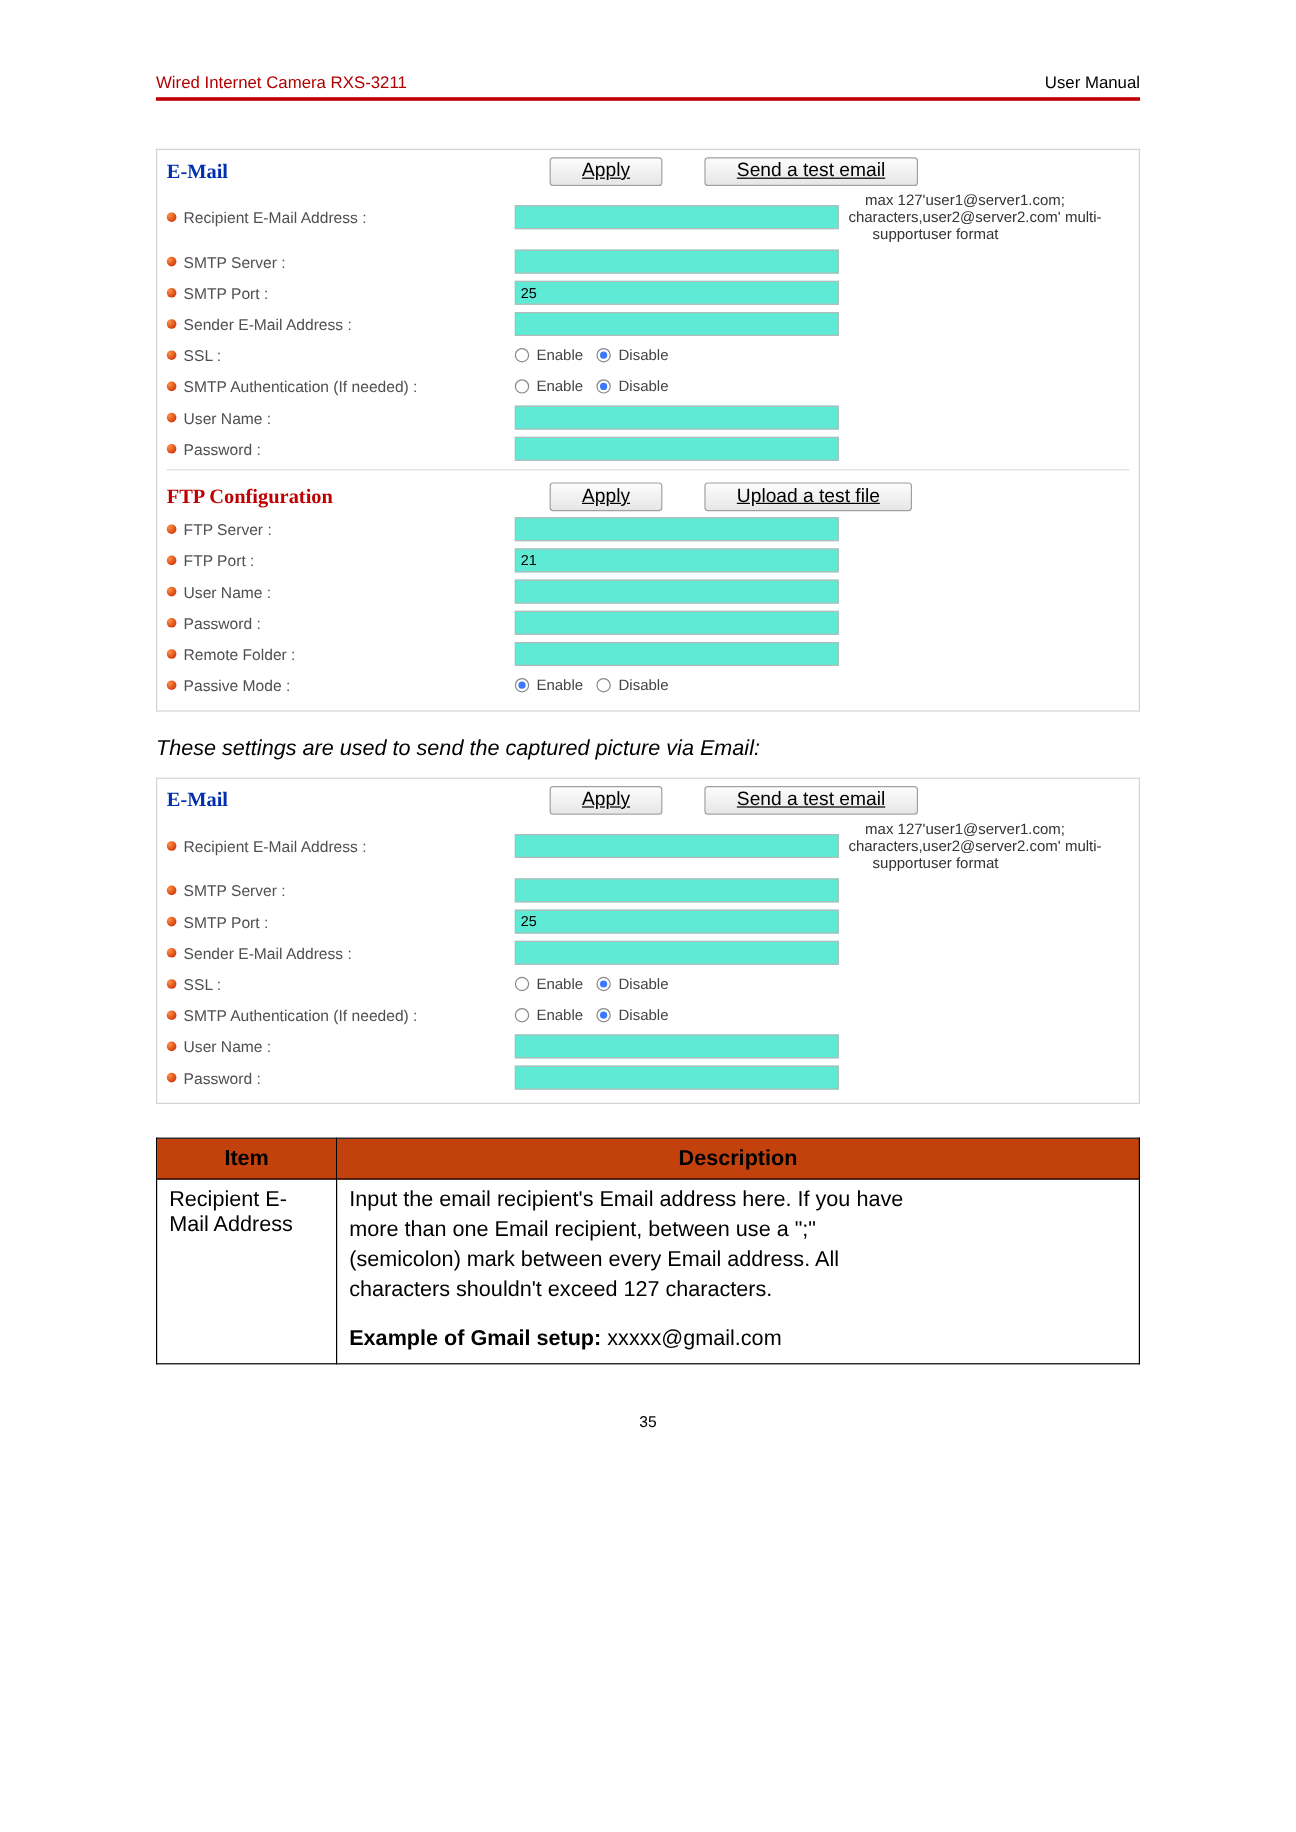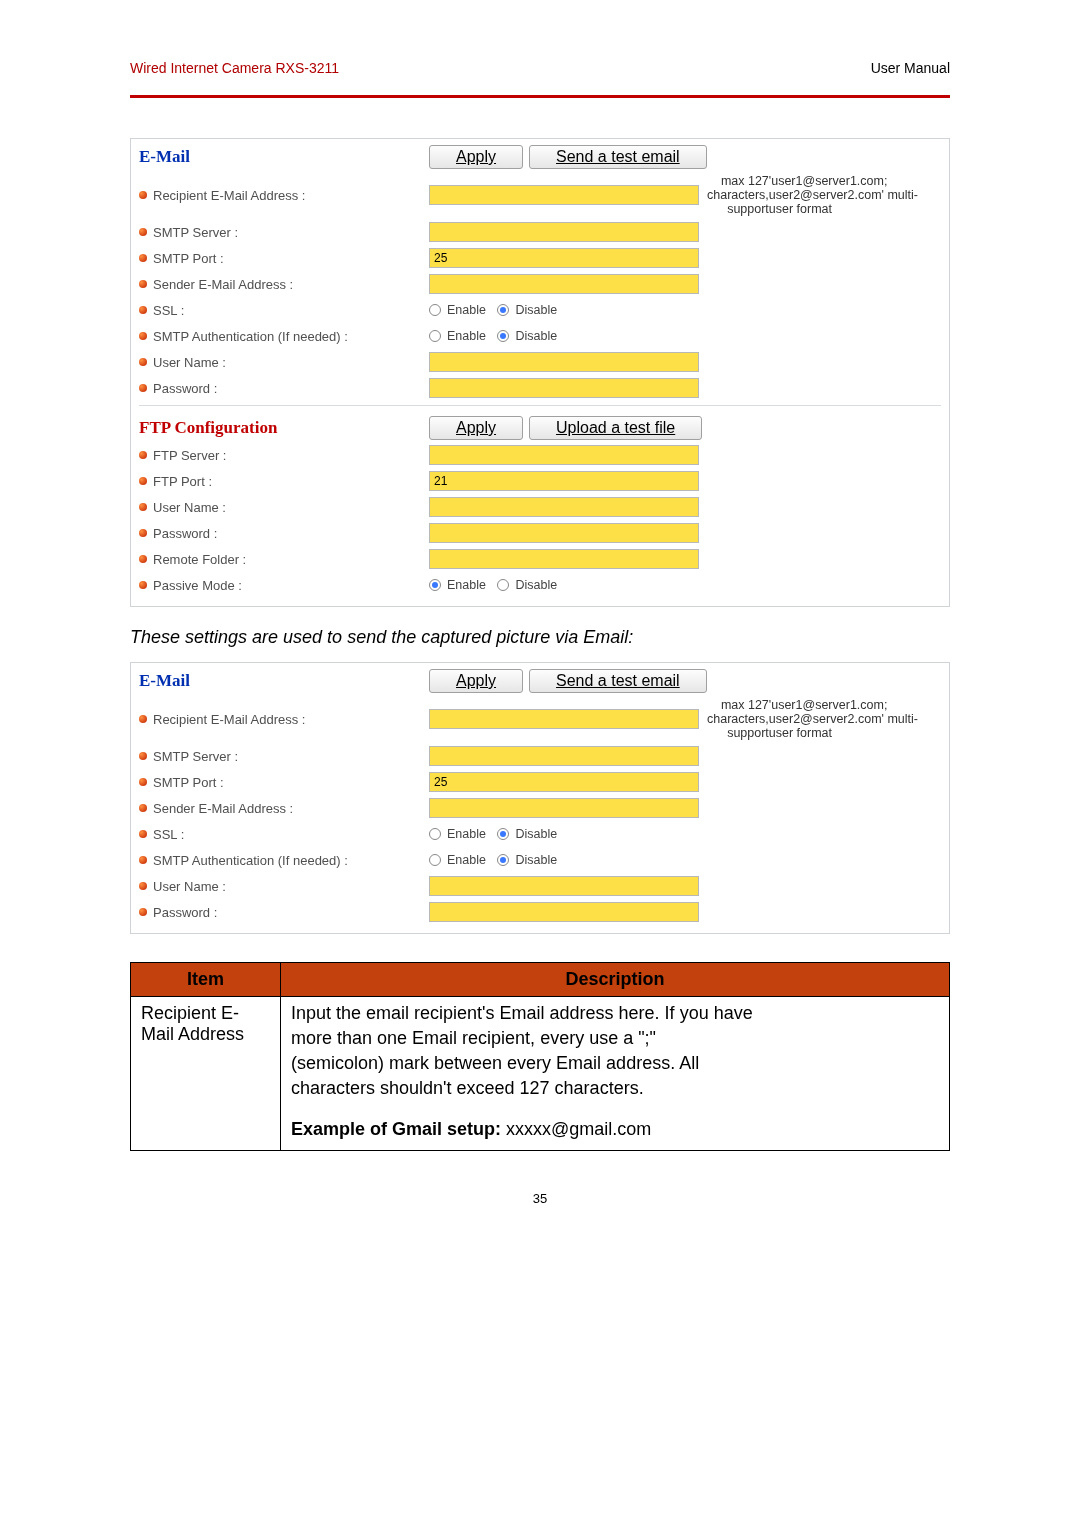--- a/index.html
+++ b/index.html
@@ -12,21 +12,21 @@
   }
   .page {
     width: 1080px;
     margin: 0 auto;
     padding: 60px 130px 40px 130px;
   }
   .doc-header {
     display: flex;
     justify-content: space-between;
     font-size: 14px;
-    padding-bottom: 19px;
+    padding-bottom: 5px;
   }
   .doc-header .left { color: #b00000; }
   .doc-header .right { color: #000; }
   .red-rule {
     height: 3px;
     background: #c00000;
     margin-bottom: 40px;
   }
   
   .panel {
@@ -35,20 +35,21 @@
     color: #444;
     background: #fff;
     margin-bottom: 20px;
     padding-bottom: 8px;
   }
   .panel2 { margin-top: 8px; margin-bottom: 28px; }
   .section-head {
     display: flex;
     align-items: center;
     padding: 6px 8px 2px 8px;
+    gap: 29px;
   }
   .section-title {
     width: 290px;
     font-family: "Times New Roman", serif;
     font-weight: bold;
     color: #0030b0;
     font-size: 17px;
   }
   .ftp-title { color: #c00000; }
   .btn {
@@ -84,21 +85,21 @@
     flex: 1;
     display: flex;
     align-items: center;
     gap: 4px;
     flex-wrap: wrap;
     font-size: 12.5px;
   }
   .txt {
     border: 1px solid #b8b8b8;
     height: 20px;
-    background: #fde047;
+    background: #5eead4;
     padding: 0 4px;
     font-size: 12px;
   }
   .txt-wide { width: 270px; }
   .txt-mid  { width: 270px; }
   .hint { font-size: 12.5px; color: #333; }
   .hint-block {
     display: flex;
     flex: 1;
   }
@@ -455,21 +456,21 @@
   <table class="desc">
     <tbody>
         <tr>
       <th class="th-item">Item</th>
       <th>Description</th>
     </tr>
     <tr>
       <td>Recipient E-Mail Address</td>
       <td class="desc-cell">
         <p>Input the email recipient's Email address here. If you have</p>
-        <p>more than one Email recipient, every use a ";"</p>
+        <p>more than one Email recipient, between use a ";"</p>
         <p>(semicolon) mark between every Email address. All</p>
         <p>characters shouldn't exceed 127 characters.</p>
         <div class="gap"></div>
         <p>
           <b>Example of Gmail setup: </b><span>xxxxx@gmail.com</span>
         </p>
       </td>
     </tr>
   </tbody>
     </table>

